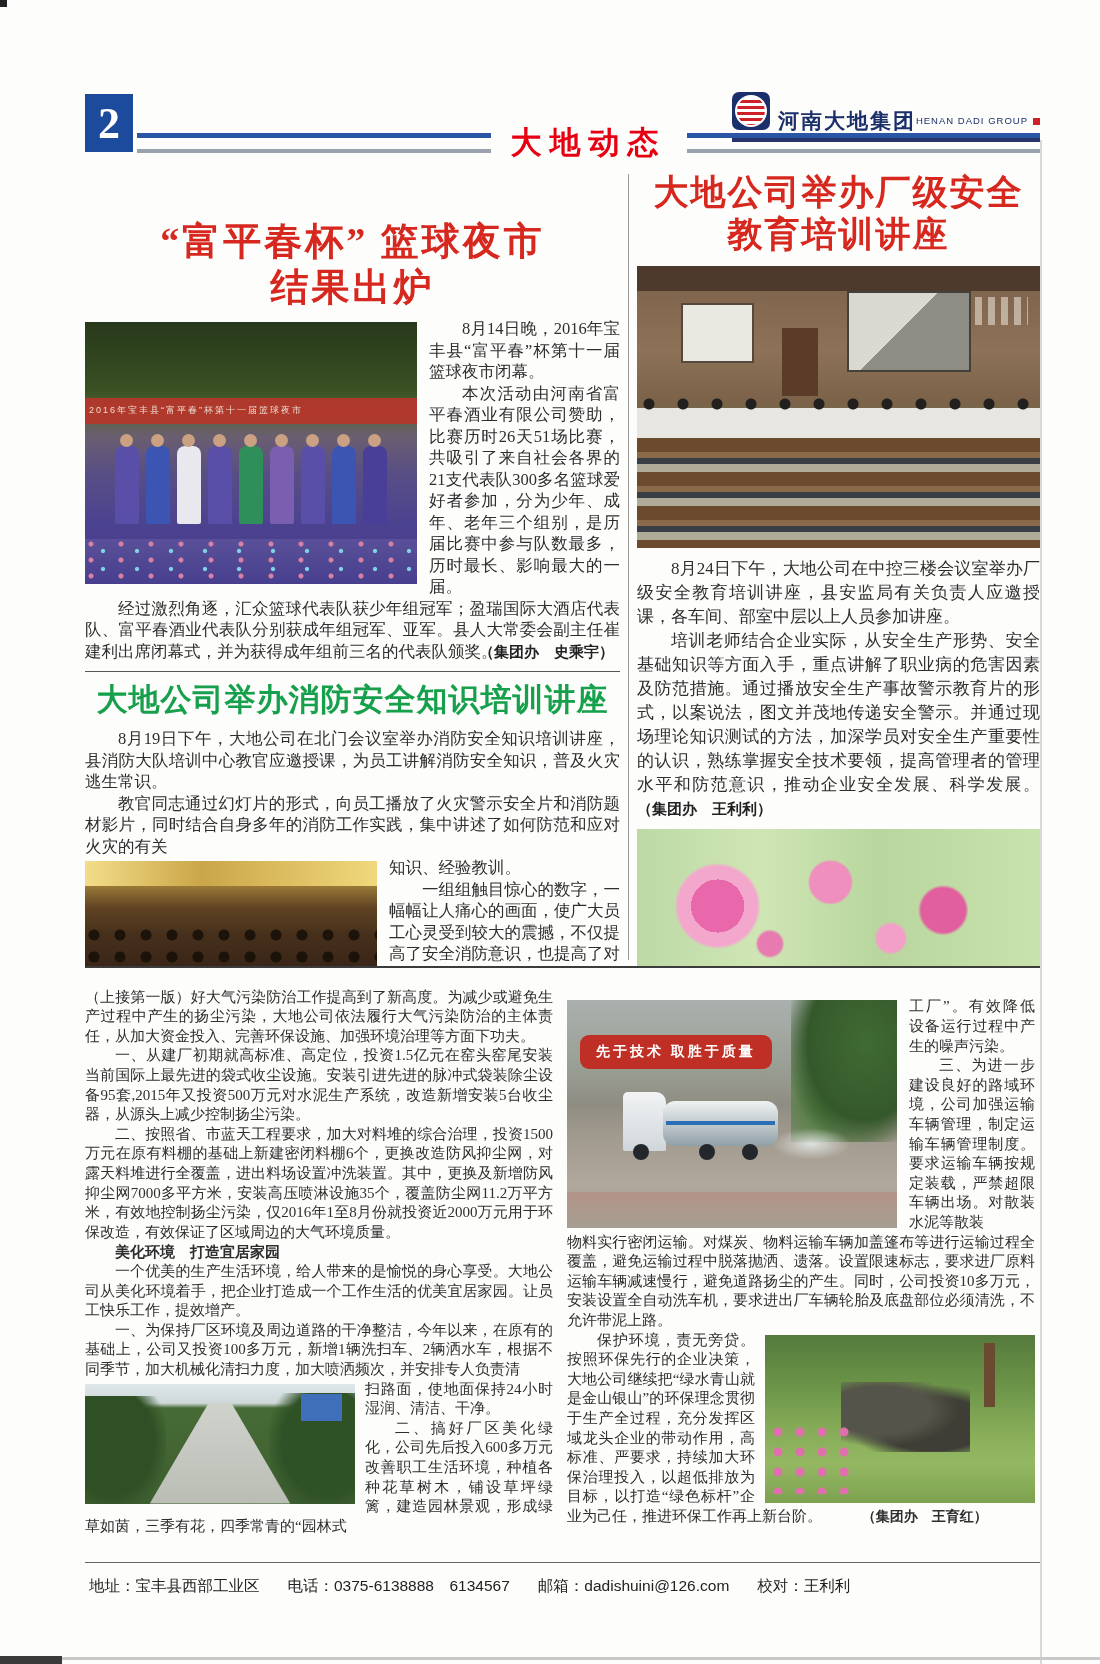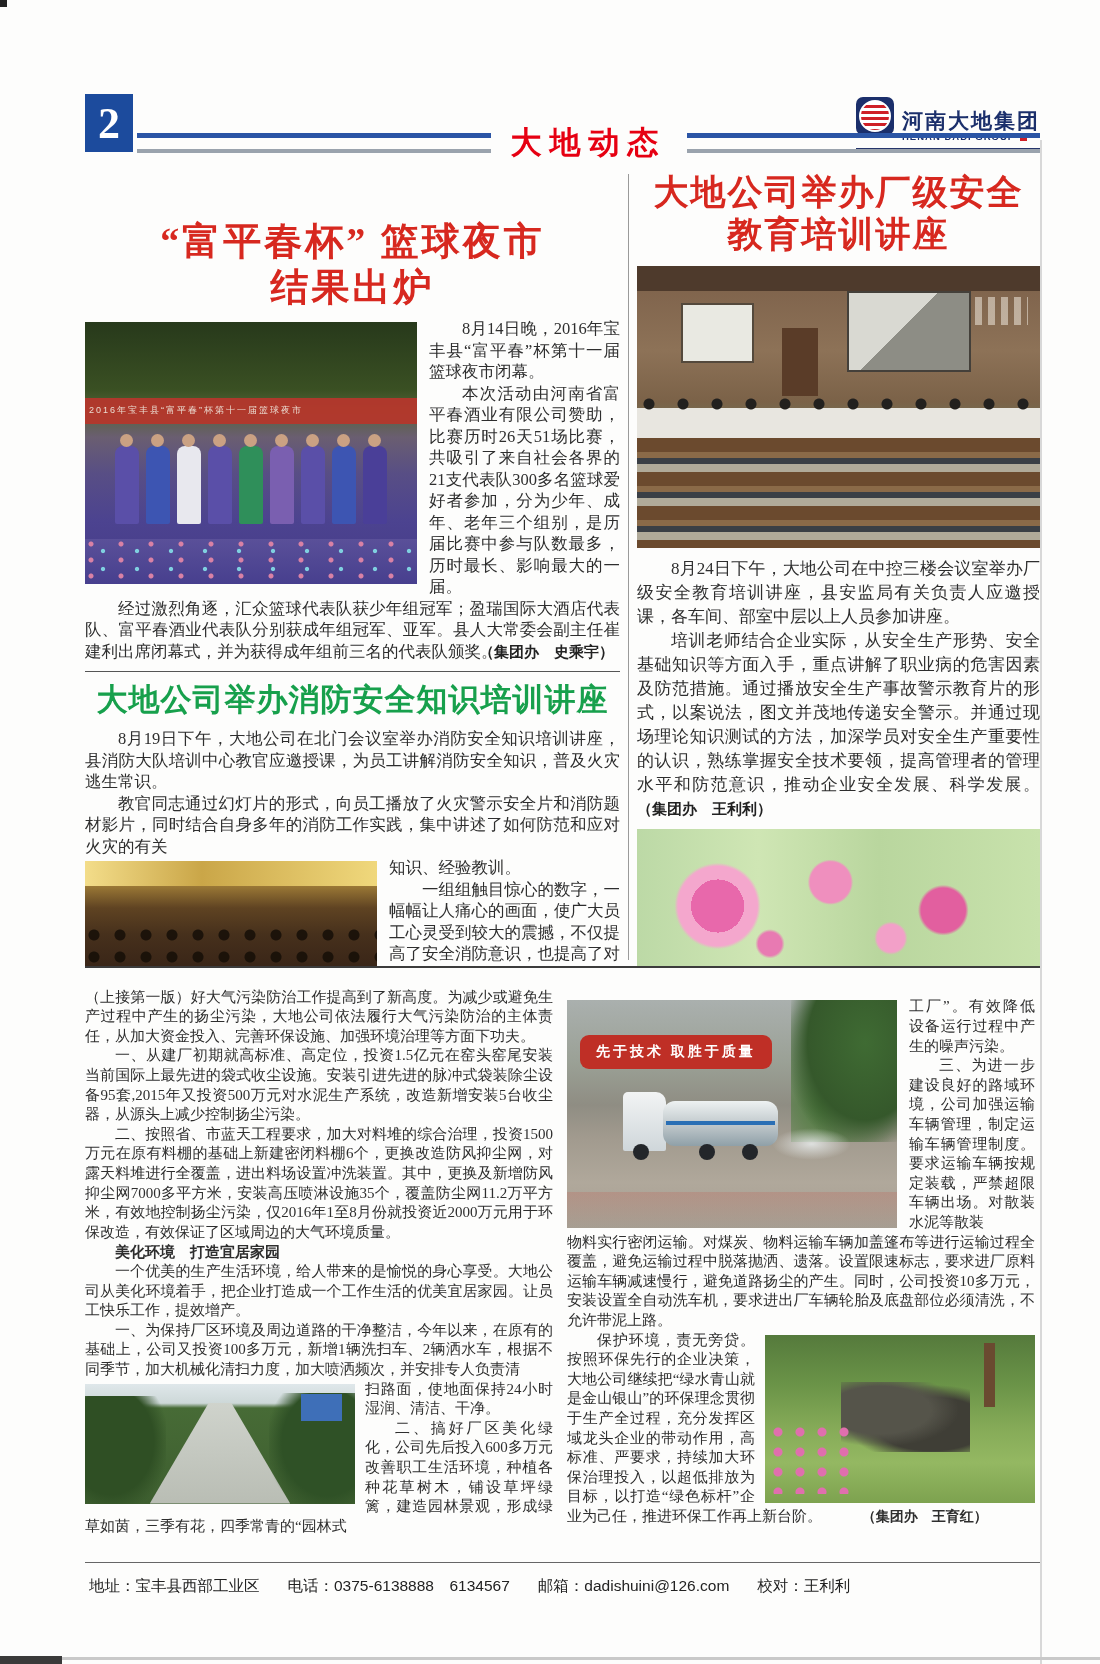--- a/index.html
+++ b/index.html
@@ -9,24 +9,24 @@
   
   .header{position:relative;height:78px;}
   .pagenum{position:absolute;left:0;top:8px;width:48px;height:58px;background:#1c4b9d;color:#fff;
            display:flex;align-items:center;justify-content:center;font-size:44px;font-weight:700;
            font-family:"Liberation Serif",serif;}
   .logo{position:absolute;right:0;top:4px;display:flex;align-items:center;gap:8px;
         border-bottom:4px solid #25356b;padding-bottom:6px;}
   .globe{width:38px;height:38px;background:#1b2f6b;border-radius:7px;display:flex;align-items:center;justify-content:center;}
   .globe .sphere{width:28px;height:28px;border-radius:50%;border:2px solid #fff;
         background:repeating-linear-gradient(180deg,#fff 0 3px,#cf2027 3px 6px);}
-  .logotext{display:flex;flex-direction:column;line-height:1.05;font-family:"Liberation Sans",sans-serif;margin-top:20px;}
+  .logotext{display:flex;flex-direction:row;line-height:1.05;font-family:"Liberation Sans",sans-serif;margin-top:20px;}
   .logo-cn{font-size:21px;font-weight:800;color:#1b2f6b;letter-spacing:2px;}
   .logo-en-row{display:flex;align-items:center;gap:5px;}
-  .logo-en{font-size:9.5px;font-weight:700;color:#1b2f6b;letter-spacing:1px;}
+  .logo-en{font-size:9.5px;font-weight:400;color:#1b2f6b;letter-spacing:1px;}
   .reddot{width:7px;height:7px;background:#cf2027;}
   .header-mid{position:absolute;left:52px;right:0;bottom:0;display:flex;align-items:center;}
   .rule{flex:1;height:11px;border-top:5px solid #2b55a5;border-bottom:4px solid #9aa3ad;}
   .section-title{padding:0 20px;font-family:"Liberation Sans",sans-serif;font-weight:800;
         font-size:31px;letter-spacing:8px;color:#e60012;}
   
   .top-grid{display:flex;height:798px;overflow:hidden;margin-top:4px;}
   .col-left{width:537px;margin-top:48px;}
   .v-rule{width:1px;background:#9a9a9a;margin:6px 0 6px 8px;}
   .col-right{width:403px;margin-left:8px;}

